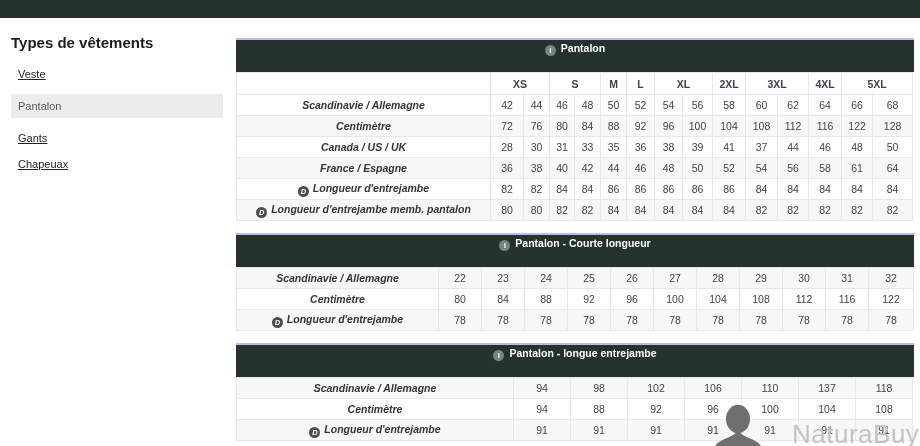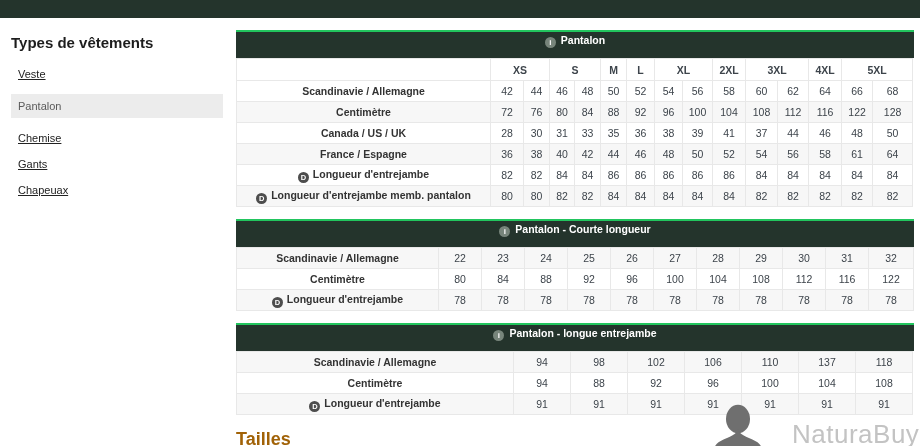--- a/index.html
+++ b/index.html
@@ -10,34 +10,34 @@
   
   .sidebar { flex:0 0 236px; padding:16px 8px 0 11px; }
   .sidebar h1 { font-size:15px; font-weight:bold; color:#1d1d1d; margin-bottom:17px; }
   .side-item { display:block; font-size:11px; color:#222; text-decoration:underline;
                margin:0 0 14px 7px; cursor:pointer; }
   .side-item.selected { background:#ececec; color:#5a5a5a; text-decoration:none;
                         margin-left:0; padding:6px 7px; width:212px; }
   
   .main { flex:1 1 auto; padding:12px 8px 0 0; }
   .tbl-wrap { margin-bottom:12px; }
-  .tbl-head { height:28px; line-height:16px; background:#24342c; color:#fff;
-              border-top:2px solid #22c55e; font-size:10.5px; font-weight:bold;
-              text-align:center; }
+  .tbl-head { height:34px; line-height:16px; background:#24342c; color:#fff;
+              border-top:2px solid #c4b5fd; font-size:10.5px; font-weight:bold;
+              text-align:center;margin-top:8px; }
   .circle-i { display:inline-block; width:11px; height:11px; border-radius:50%;
               background:#77857b; color:#fff; font-size:8px; line-height:11px;
               text-align:center; font-weight:bold; margin-right:5px; vertical-align:-1px; }
   .circle-d { display:inline-block; width:11px; height:11px; border-radius:50%;
               background:#4d4d4d; color:#fff; font-size:7.5px; line-height:11px;
               text-align:center; font-weight:bold; margin-right:4px; vertical-align:-2px; }
   table { border-collapse:collapse; table-layout:fixed; width:676px; }
   td, th { border:1px solid #e8e8e8; text-align:center; font-size:10.5px;
            color:#3d444b; height:21px; overflow:hidden; white-space:nowrap; }
   tr.size-row td, tr.size-row th { height:22px; font-weight:bold; color:#3d444b;margin-left:41px; }
-  td.label-cell { font-weight:bold; color:#333; }
+  td.label-cell { font-weight:bold; color:#333;font-style:italic; }
   table.stripe-skip-first tbody tr:nth-child(odd):not(:first-child) { background:#f7f7f7; }
   table.stripe-odd tbody tr:nth-child(odd) { background:#f7f7f7; }
   
   .tailles { padding-top:2px; }
   .tailles h2 { font-size:18px; font-weight:bold; color:#a16207; margin-bottom:10px; }
   .tailles p { font-size:11px; color:#333; margin-bottom:10px; }
   
   .watermark { position:absolute; left:700px; top:386px; width:215px; height:60px;
                display:flex; align-items:center; pointer-events:none; }
   .watermark svg { flex:0 0 auto; }
@@ -48,21 +48,20 @@
 <body>
 
 <div class="top-bar"></div>
 
 <div class="layout">
   <aside class="sidebar">
     <h1>Types de vêtements</h1>
     <nav id="sidebar-items">
         <a class="side-item">Veste</a>
         <a class="side-item selected">Pantalon</a>
-        <a class="side-item">Chemise</a>
         <a class="side-item">Gants</a>
         <a class="side-item">Chapeuax</a>
       </nav>
   </aside>
 
   <main class="main">
     <div id="tables">
         <div class="tbl-wrap">
           <div class="tbl-head"><span class="circle-i">i</span><span>Pantalon</span></div>
           <table class="stripe-skip-first">

